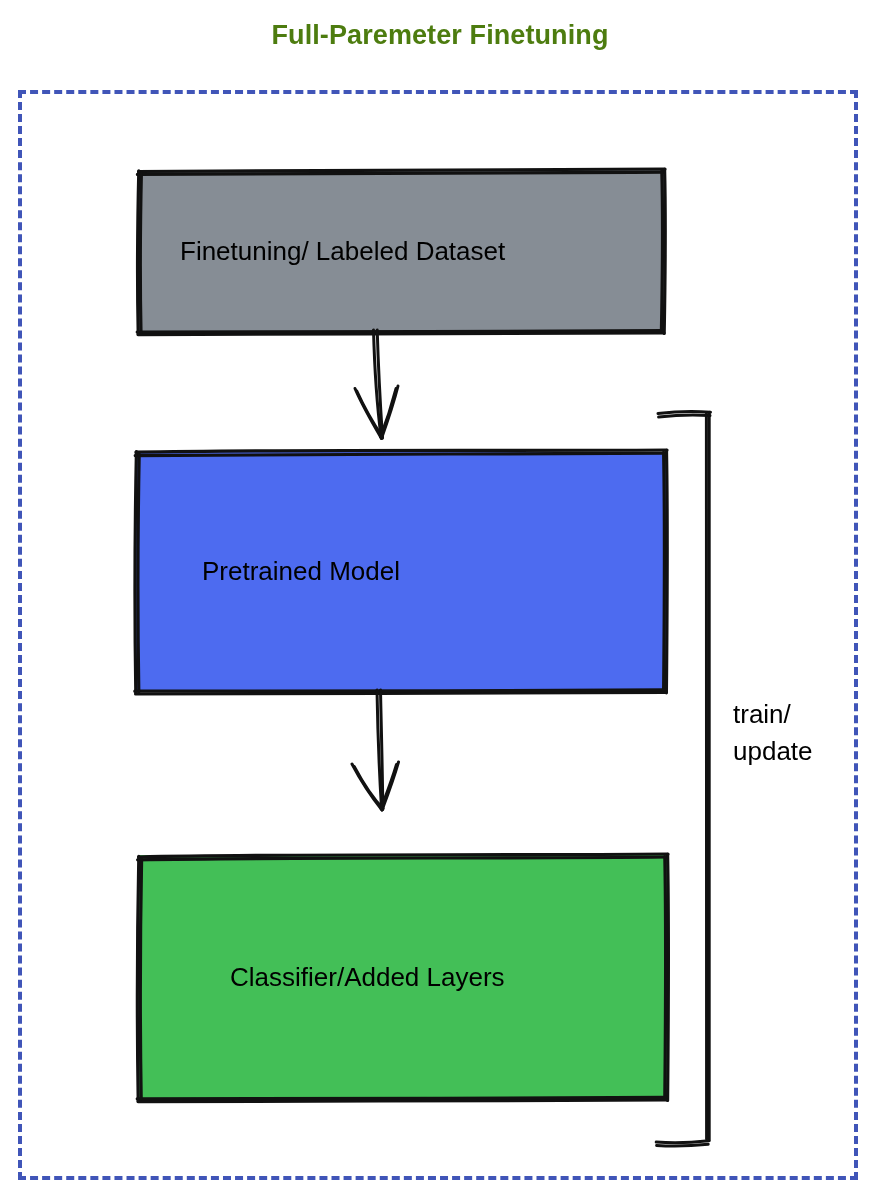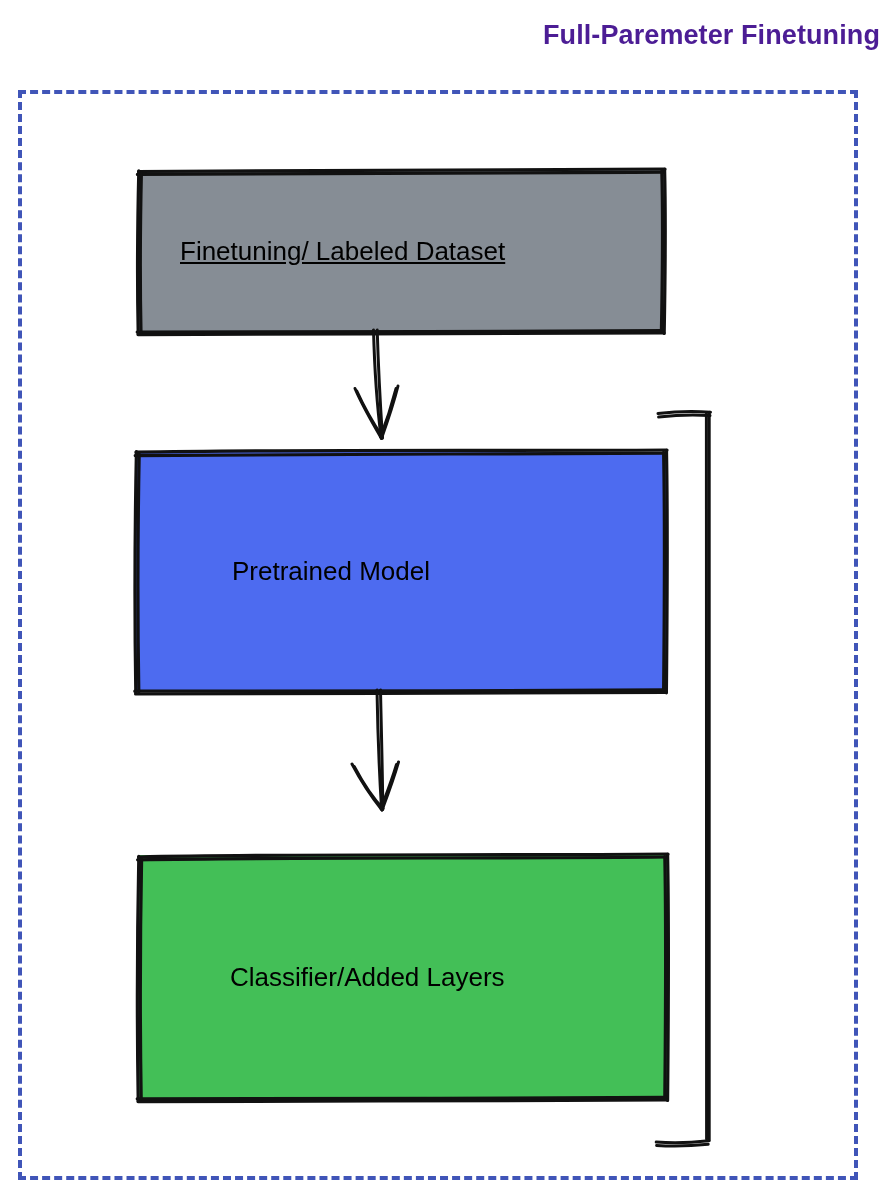--- a/index.html
+++ b/index.html
@@ -15,26 +15,26 @@
     width: 880px;
     height: 1200px;
     background: #ffffff;
     overflow: hidden;
   }
   #diagram-title {
     position: absolute;
     left: 0;
     top: 20px;
     width: 880px;
-    text-align: right;
+    text-align: center;
     font-family: "Liberation Sans", sans-serif;
     font-size: 27px;
     font-weight: 700;
     letter-spacing: 0.1px;
-    color: #4c1d95;
+    color: #4d7c0f;
     white-space: nowrap;
   }
   #dashed-container {
     position: absolute;
     left: 18px;
     top: 90px;
     width: 840px;
     height: 1090px;
     box-sizing: border-box;
     border: 4px dashed #4055b8;
@@ -76,31 +76,30 @@
   #box-dataset {
     left: 138px;
     top: 170px;
     width: 527px;
     height: 163px;
   }
   #box-dataset .box-label {
     justify-content: flex-start;
     padding-left: 42px;
     box-sizing: border-box;
-    text-decoration: underline;
   }
   #box-pretrained {
     left: 136px;
     top: 452px;
     width: 531px;
     height: 240px;
   }
   #box-pretrained .box-label {
     justify-content: flex-start;
-    padding-left: 96px;
+    padding-left: 66px;
     box-sizing: border-box;
   }
   #box-classifier {
     left: 138px;
     top: 855px;
     width: 530px;
     height: 245px;
     text-align: center;
   }
   #box-classifier .box-label {
@@ -235,14 +234,16 @@
       <path d="M18.6,17.0 C35,15.2 55,14.6 70.0,15.6"></path>
 
       <path d="M69.2,12.2 C70.6,200 70.0,460 69.2,740.5"></path>
       <path d="M66.4,14.0 C67.8,200 67.2,460 66.6,739.0"></path>
 
       <path d="M68.8,740.8 C52,742.6 32,743.2 16.2,742.0"></path>
       <path d="M68.2,744.2 C51,746.0 31,746.4 16.6,745.4"></path>
     </g>
   </svg>
 
+  <div id="train-update-label">train/
+update</div>
 
 </div>
 
 </body></html>

